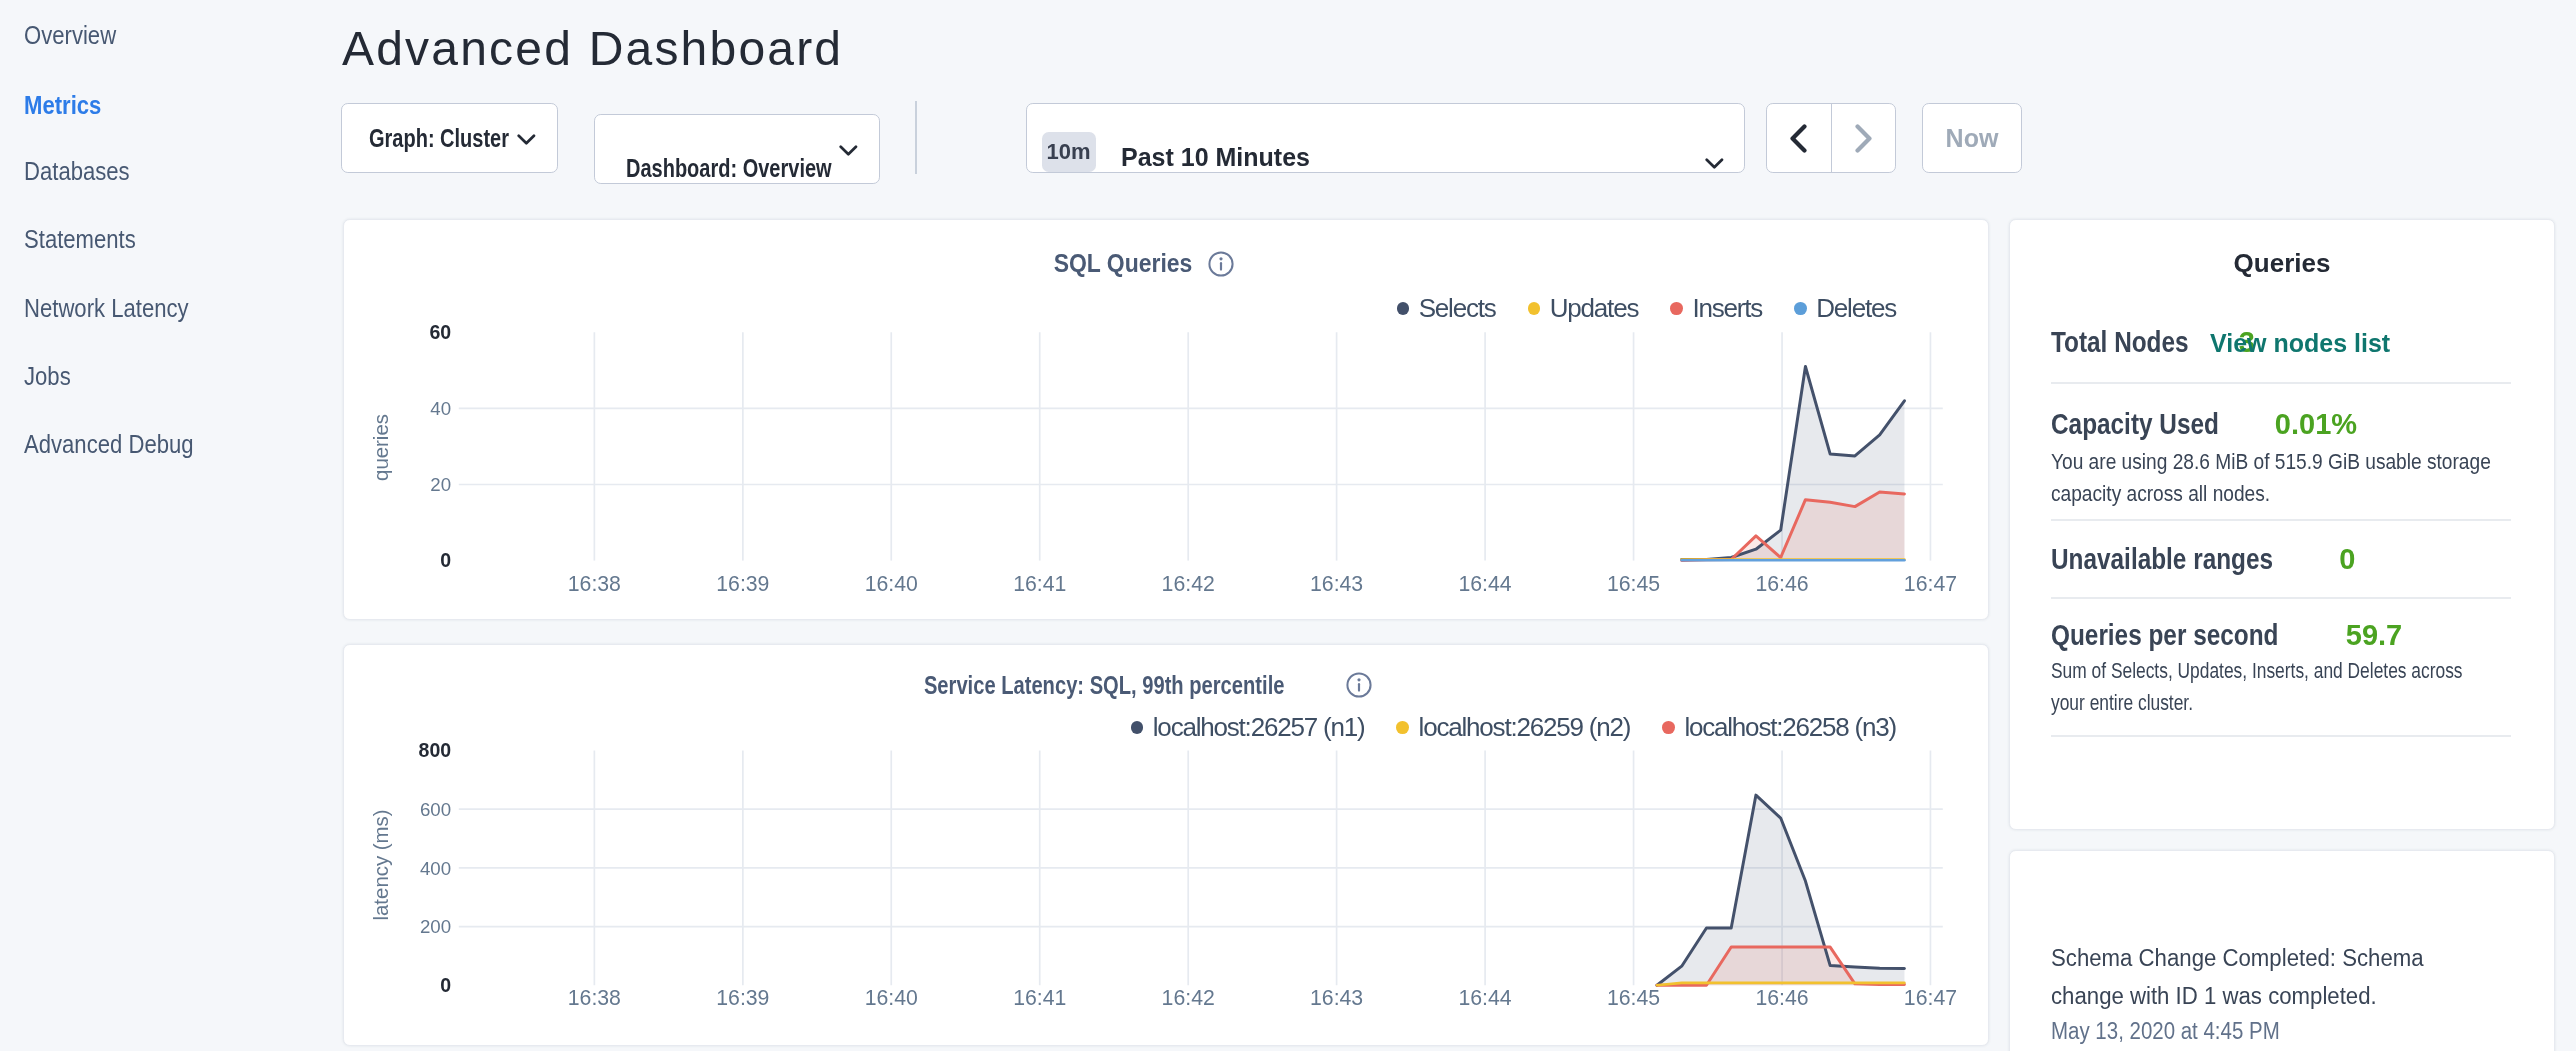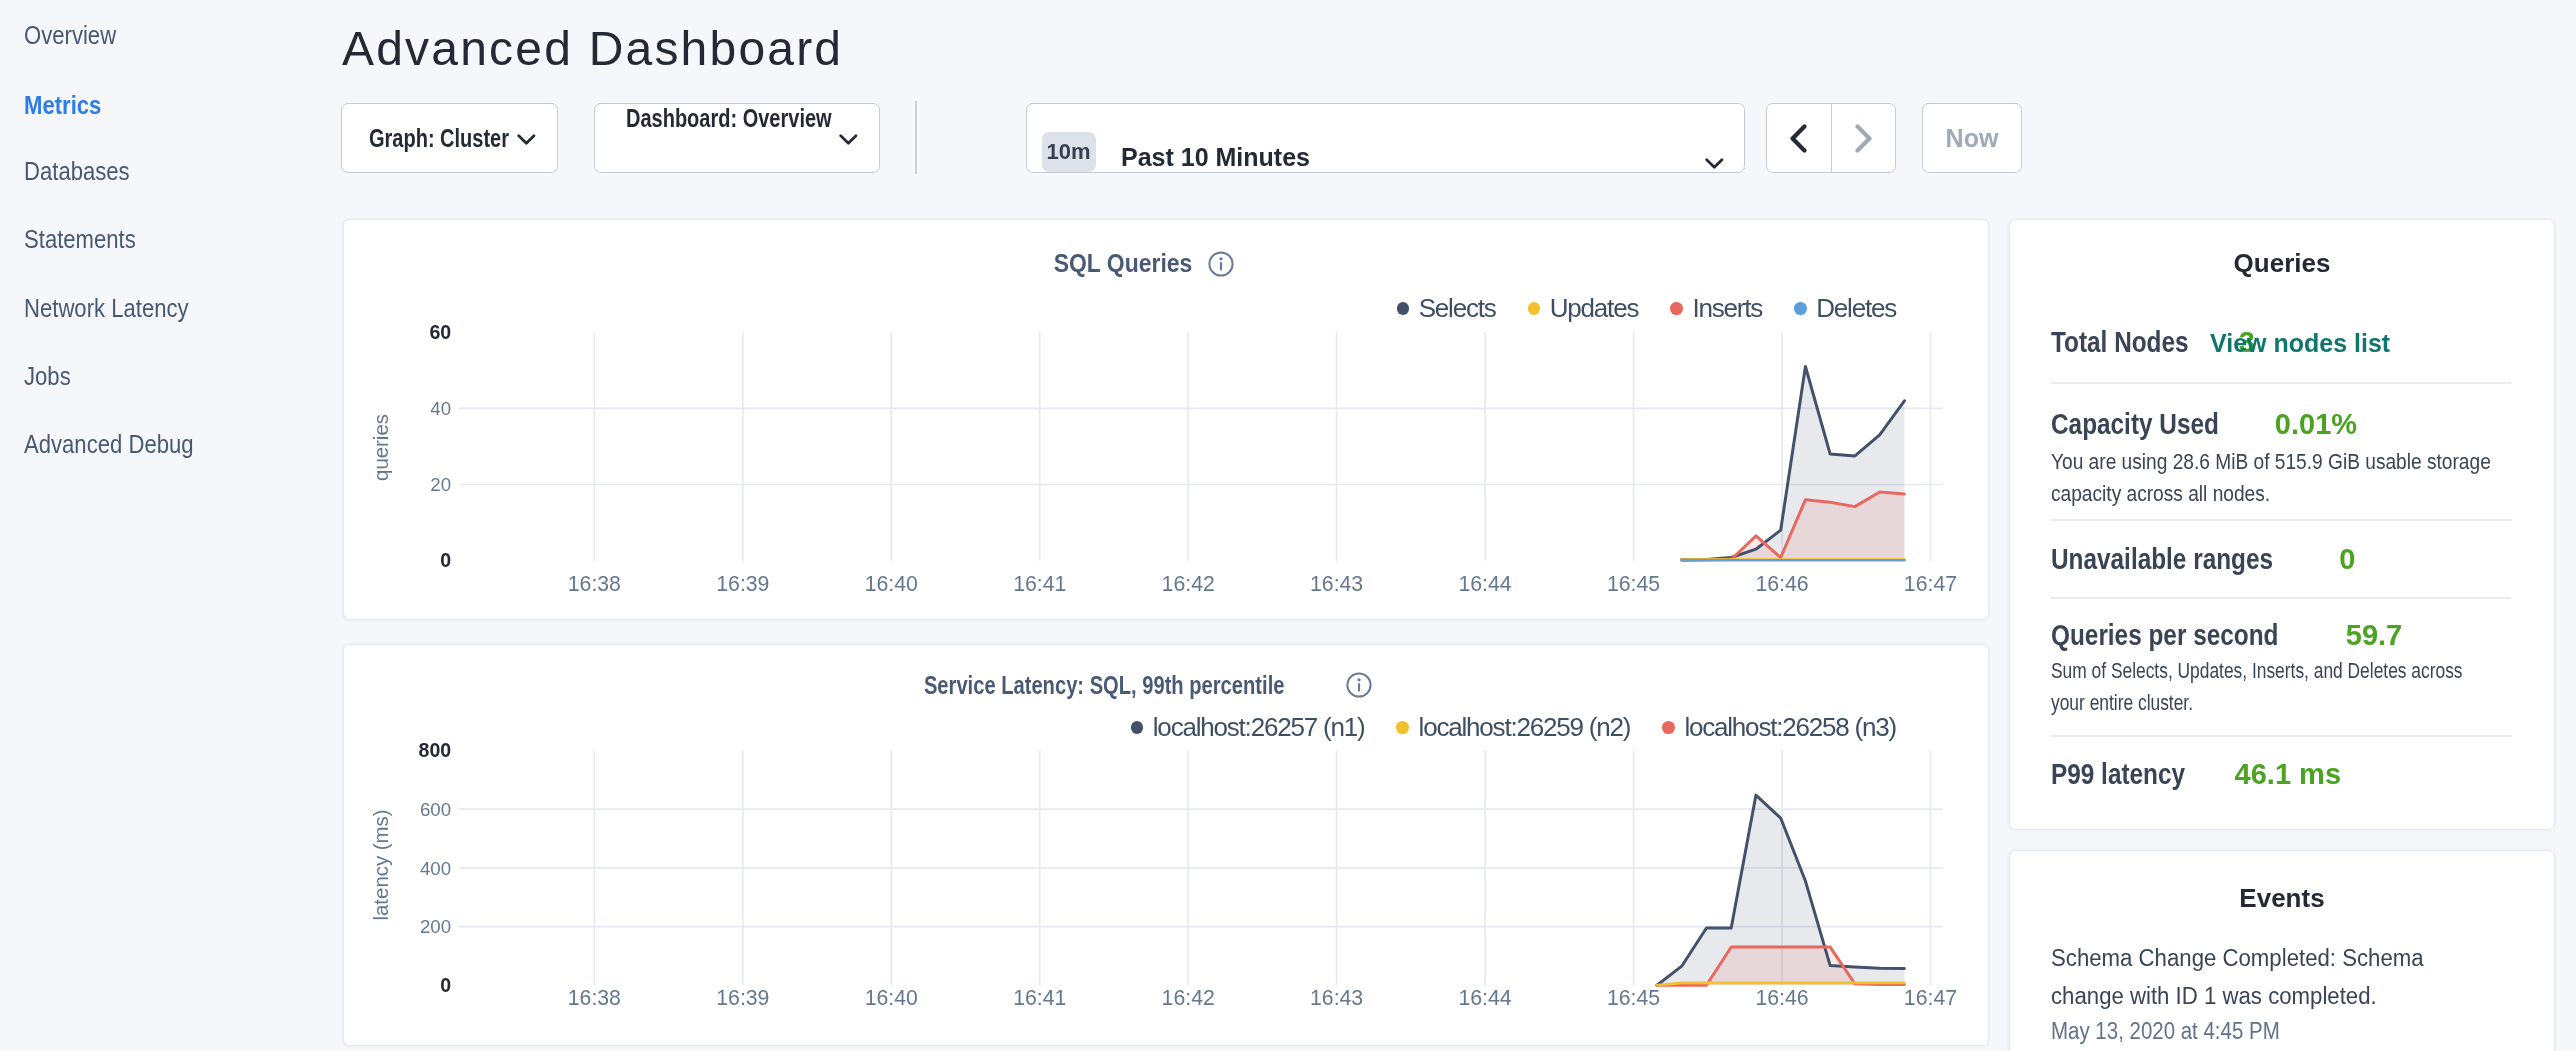--- a/index.html
+++ b/index.html
@@ -37,21 +37,21 @@
 </div>
 
 <div class="abs" style="left:342px;top:21px;font-size:48px;color:#242A35;letter-spacing:2.2px">Advanced Dashboard</div>
 
 <div class="btn" style="left:341px;top:103px;width:217px;height:70px;display:flex;align-items:center;padding:0 0 0 27px">
   <span class="dd-text ddx">Graph: Cluster</span>
   <span style="position:absolute;right:21px;top:29px"><svg width="18.7" height="11" viewBox="0 0 22 13">
         <polyline points="2,2 11.0,11 20,2" fill="none" stroke="#242A35" stroke-width="3.2" stroke-linecap="round" stroke-linejoin="round"></polyline>
       </svg></span>
 </div>
-<div class="btn" style="left:594px;top:103px;width:286px;height:70px;display:flex;align-items:flex-start;padding:0 0 13px 31px">
+<div class="btn" style="left:594px;top:114px;width:286px;height:70px;display:flex;align-items:flex-end;padding:0 0 0 31px">
   <span class="dd-text ddx">Dashboard: Overview</span>
   <span style="position:absolute;right:21px;top:29px"><svg width="18.7" height="11" viewBox="0 0 22 13">
         <polyline points="2,2 11.0,11 20,2" fill="none" stroke="#242A35" stroke-width="3.2" stroke-linecap="round" stroke-linejoin="round"></polyline>
       </svg></span>
 </div>
 <div class="abs" style="left:915px;top:101px;width:1.7px;height:73px;background:#C9D1DC"></div>
 <div class="btn" style="left:1026px;top:103px;width:719px;height:70px;display:flex;align-items:flex-end;padding:0 20.4px 0 14.5px">
   <span style="background:#DDE1EA;border-radius:6.8px;width:54px;height:40px;display:flex;align-items:center;justify-content:center;font-size:22px;font-weight:bold;color:#394050">10m</span>
   <span class="dd-text" style="margin-left:25.5px">Past 10 Minutes</span>
   <span style="margin-left:auto"><svg width="18.7" height="11" viewBox="0 0 22 13">
@@ -215,24 +215,19 @@
       <span class="slabel">Unavailable ranges</span>
       <span class="sval">0</span>
     </div>
   <div class="sdiv" style="top:377px"></div>
   <div class="srow" style="top:399px">
       <span class="slabel">Queries per second</span>
       <span class="sval">59.7</span>
     </div>
   <div class="ssub" style="top:435px;transform:scaleX(0.79)">Sum of Selects, Updates, Inserts, and Deletes across<br>your entire cluster.</div>
   <div class="sdiv" style="top:515px"></div>
-  <div class="srow" style="top:538px">
-      <span class="slabel">P99 latency</span>
-      <span class="sval">46.1 ms</span>
-    </div>
 </div>
 
 <div class="card" style="left:2009px;top:850px;width:546px;height:255px">
-  <div class="abs" style="top:32px;width:100%;text-align:center;font-size:26px;font-weight:bold;color:#242A35">Events</div>
   <div class="abs" style="left:41px;top:88px;font-size:23px;color:#394455;line-height:38px;white-space:nowrap;transform:scaleX(0.965);transform-origin:left top">Schema Change Completed: Schema<br>change with ID 1 was completed.</div>
   <div class="abs" style="left:41px;top:167px;font-size:23px;color:#61718A;white-space:nowrap;transform:scaleX(0.89);transform-origin:left top">May 13, 2020 at 4:45 PM</div>
 </div>
 
 
 </body></html>

